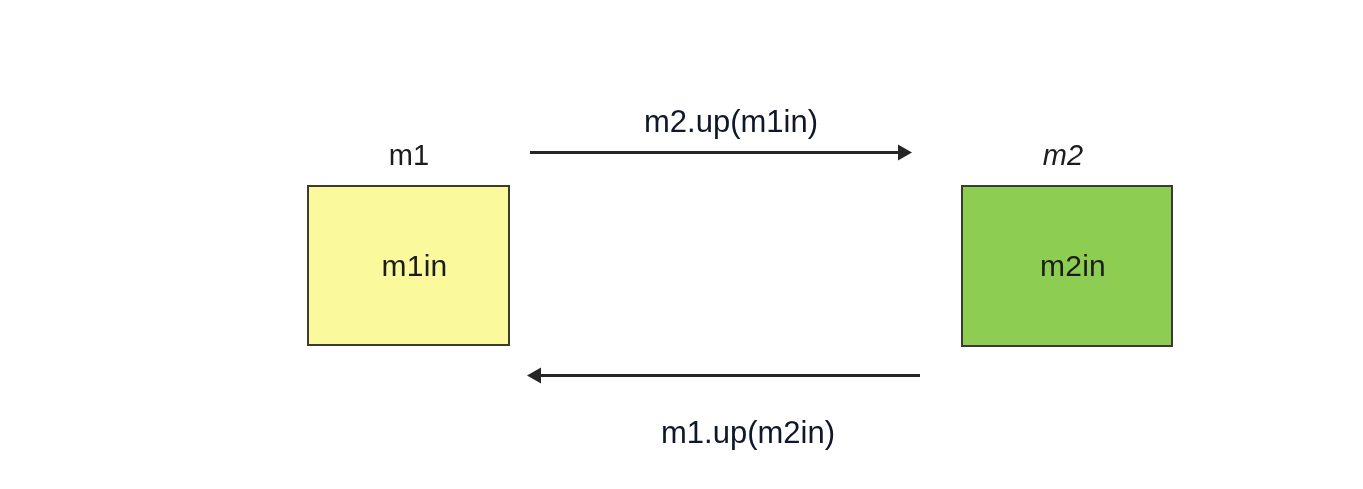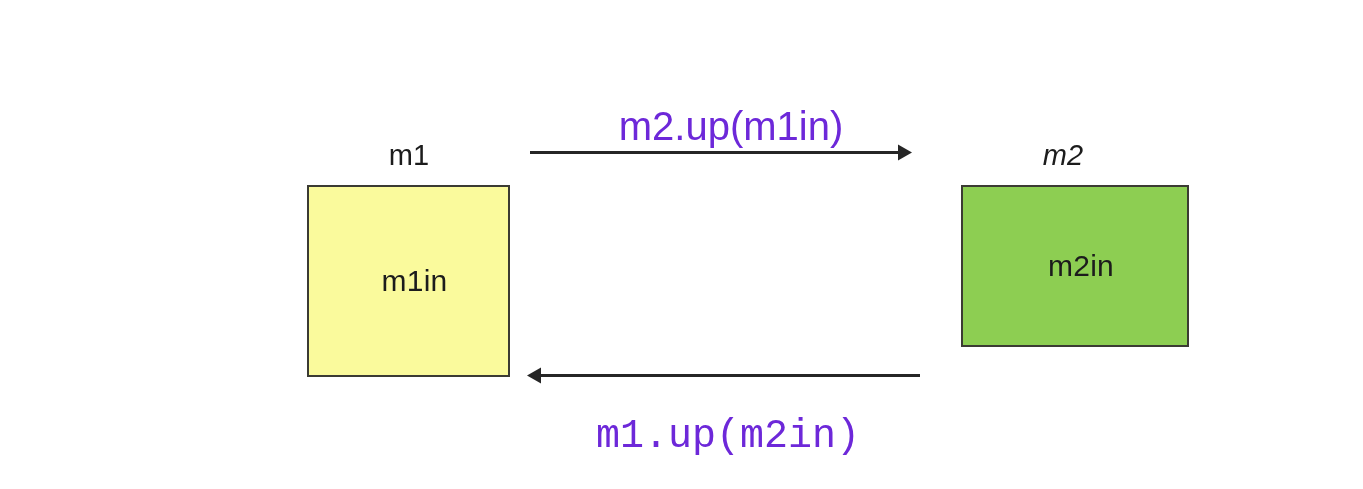--- a/index.html
+++ b/index.html
@@ -31,55 +31,55 @@
     font-size: 30px;
     color: #1c1c1c;
     letter-spacing: 0.2px;
     line-height: 1;
     transform: translateX(6px);
   }
   #box-m1 {
     left: 307px;
     top: 185px;
     width: 203px;
-    height: 192px;
+    height: 161px;
     background: #fafa9c;
   }
   #box-m2 {
     left: 961px;
     top: 185px;
-    width: 228px;
+    width: 212px;
     height: 162px;
     background: #8dce52;
   }
 
   
   .node-caption {
     position: absolute;
     font-size: 29px;
     color: #1c1c1c;
     line-height: 1;
     white-space: nowrap;
     transform: translateX(-50%);
   }
   #caption-m1 { left: 409px; top: 141px; }
   #caption-m2 { left: 1063px; top: 141px; font-style: italic; }
 
   
   .arrow-label {
     position: absolute;
-    font-size: 40px;
-    color: #6d28d9;
+    font-size: 31px;
+    color: #0f172a;
     line-height: 1;
     white-space: nowrap;
     text-align: left;
     transform: translateX(-50%);
   }
   #label-top { left: 731px; top: 106px; }
-  #label-bottom { left: 728px; top: 417px; font-family: Liberation Mono, monospace; }
+  #label-bottom { left: 748px; top: 417px; }
 
   
   #arrow-layer {
     position: absolute;
     left: 0;
     top: 0;
     width: 1363px;
     height: 489px;
     pointer-events: none;
   }

